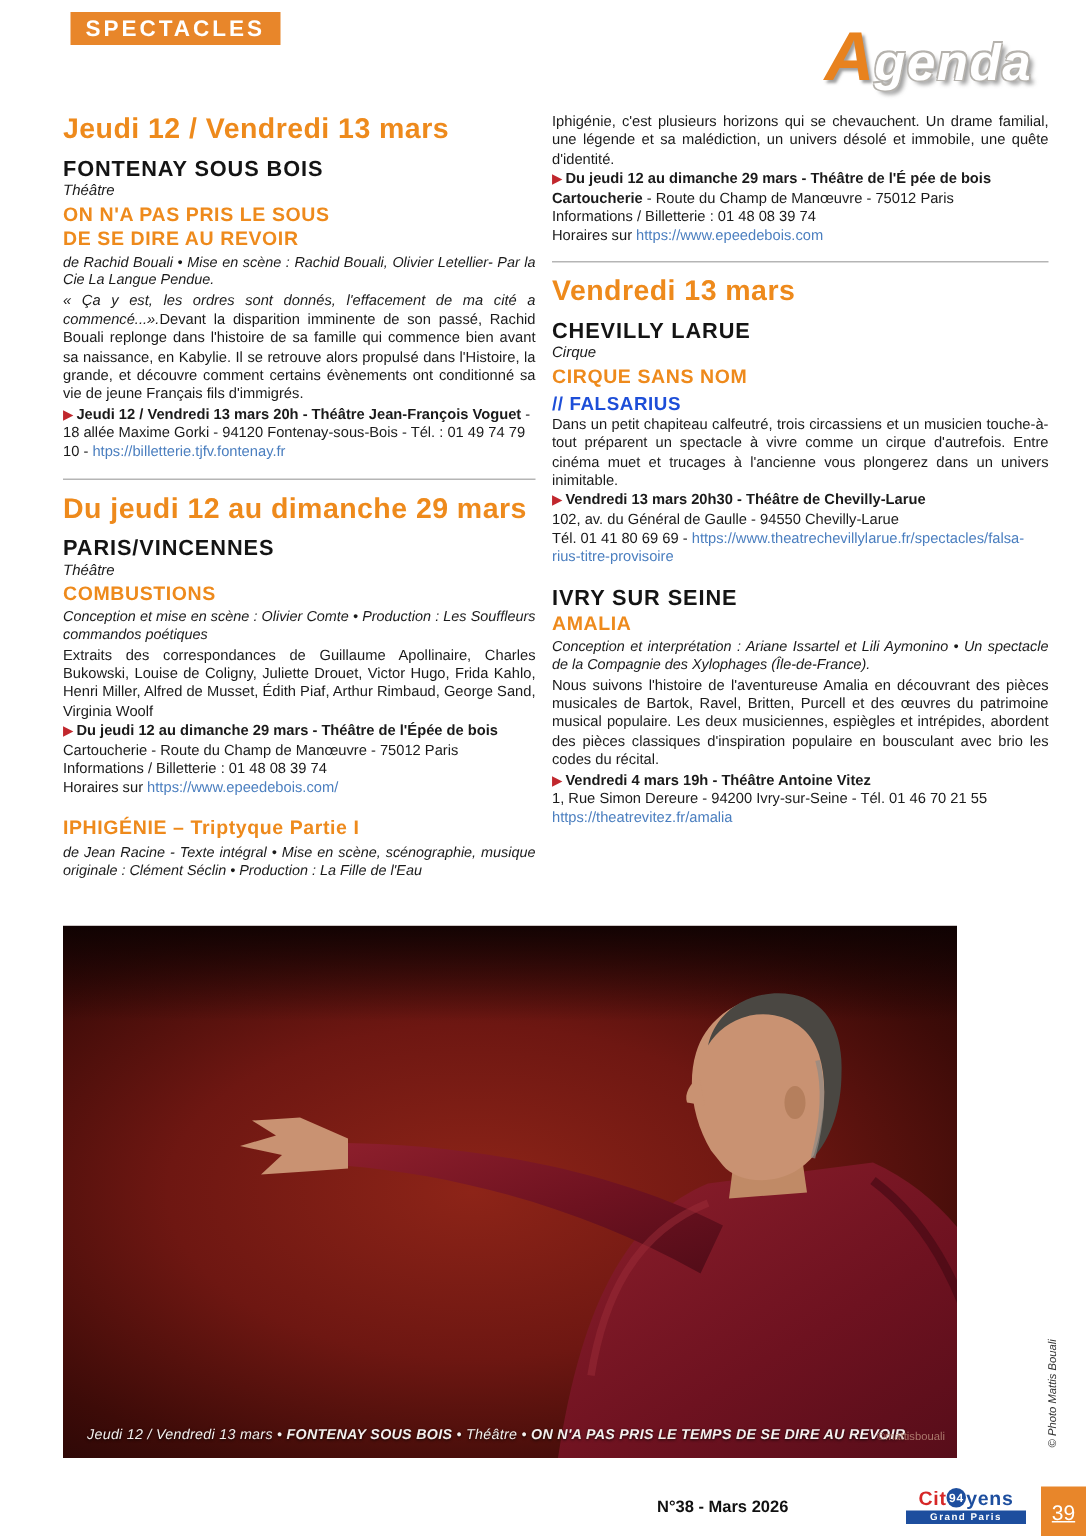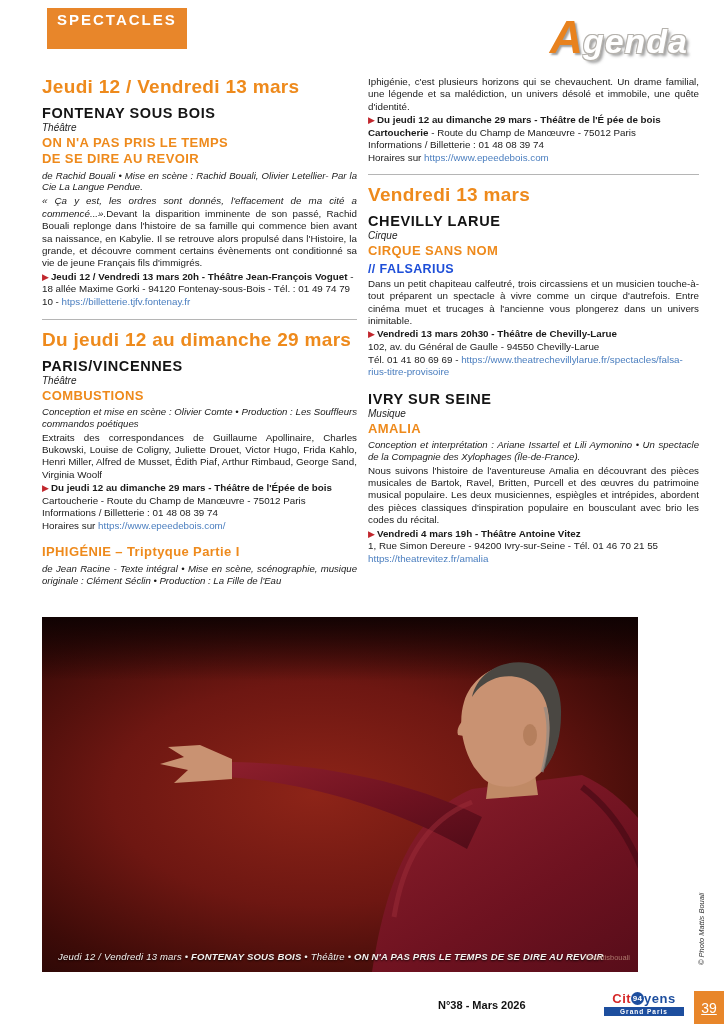--- a/index.html
+++ b/index.html
@@ -7,21 +7,21 @@
   body { font-family:"Liberation Sans", sans-serif; }
   .page {
     position:relative; width:724px; height:1024px; background:#ffffff;
     margin:0 auto; overflow:hidden;
   }
 
   
   .section-badge {
     position:absolute; left:47px; top:8px;
     background:#e8862a; color:#fff; font-weight:bold;
-    font-size:15px; letter-spacing:2px; padding:3px 10px 21px 10px;
+    font-size:15px; letter-spacing:2px; padding:3px 10px 2px 10px;
   }
   .agenda-logo {
     position:absolute; right:36px; top:14px; height:48px;
     font-weight:bold; font-style:italic; white-space:nowrap;
   }
   .agenda-a {
     color:#e8821e; font-size:46px; line-height:46px;
     text-shadow:2px 2px 2px rgba(80,80,80,.55);
   }
   .agenda-rest {
@@ -105,21 +105,21 @@
   <div class="agenda-logo">
     <span class="agenda-a">A</span><span class="agenda-rest">genda</span>
   </div>
 
   <div class="col col-left">
 
     <div class="date-head">Jeudi 12 / Vendredi 13 mars</div>
     <div class="city">FONTENAY SOUS BOIS</div>
     <div class="genre">Théâtre</div>
     <div class="show-title">
-      <span>ON N'A PAS PRIS LE TEMPS</span><br>
+      <span>ON N'A PAS PRIS LE SOUS</span><br>
       <span>DE SE DIRE AU REVOIR</span>
     </div>
     <div class="credits">de Rachid Bouali • Mise en scène : Rachid Bouali, Olivier Letellier- Par la Cie La Langue Pendue.</div>
     <div class="bodytxt">
       <span class="q">« Ça y est, les ordres sont donnés, l'effacement de ma cité a commencé...».</span><span>Devant la disparition imminente de son passé, Rachid Bouali replonge dans l'histoire de sa famille qui commence bien avant sa naissance, en Kabylie. Il se retrouve alors propulsé dans l'Histoire, la grande, et découvre comment certains évènements ont conditionné sa vie de jeune Français fils d'immigrés.</span>
     </div>
     <div class="info">
       <span class="arrow">▶</span><span class="b">Jeudi 12 / Vendredi 13 mars 20h - Théâtre Jean-François Voguet</span><span> - 18 allée Maxime Gorki - 94120 Fontenay-sous-Bois - Tél. : 01 49 74 79 10 - </span><span class="link">htps://billetterie.tjfv.fontenay.fr</span>
     </div>
 
@@ -164,21 +164,20 @@
     <div class="bodytxt">Dans un petit chapiteau calfeutré, trois circassiens et un musicien touche-à-tout préparent un spectacle à vivre comme un cirque d'autrefois. Entre cinéma muet et trucages à l'ancienne vous plongerez dans un univers inimitable.</div>
     <div class="info">
       <span class="arrow">▶</span><span class="b">Vendredi 13 mars 20h30 - Théâtre de Chevilly-Larue</span><br>
       <span>102, av. du Général de Gaulle - 94550 Chevilly-Larue</span><br>
       <span>Tél. 01 41 80 69 69 - </span><span class="link">https://www.theatrechevillylarue.fr/spectacles/falsa-rius-titre-provisoire</span>
     </div>
 
     <div class="gap-lg"></div>
 
     <div class="city">IVRY SUR SEINE</div>
-    <div class="genre">Musique</div>
     <div class="show-title">AMALIA</div>
     <div class="credits">Conception et interprétation : Ariane Issartel et Lili Aymonino • Un spectacle de la Compagnie des Xylophages (Île-de-France).</div>
     <div class="bodytxt">Nous suivons l'histoire de l'aventureuse Amalia en découvrant des pièces musicales de Bartok, Ravel, Britten, Purcell et des œuvres du patrimoine musical populaire. Les deux musiciennes, espiègles et intrépides, abordent des pièces classiques d'inspiration populaire en bousculant avec brio les codes du récital.</div>
     <div class="info">
       <span class="arrow">▶</span><span class="b">Vendredi 4 mars 19h - Théâtre Antoine Vitez</span><br>
       <span>1, Rue Simon Dereure - 94200 Ivry-sur-Seine - Tél. 01 46 70 21 55</span><br>
       <span class="link">https://theatrevitez.fr/amalia</span>
     </div>
   </div>
 

